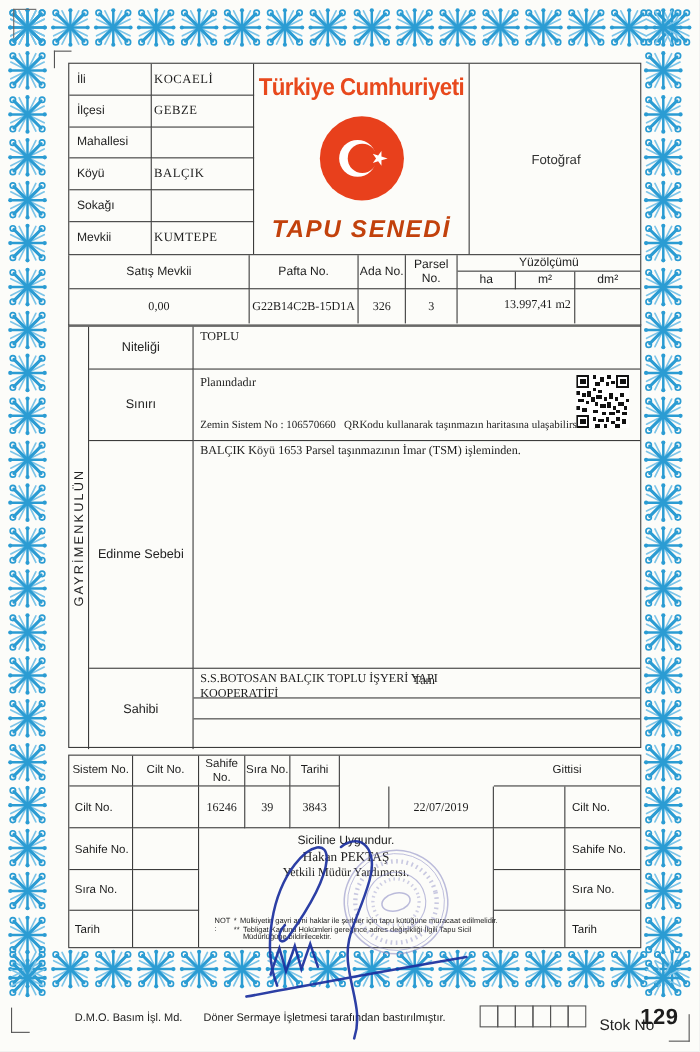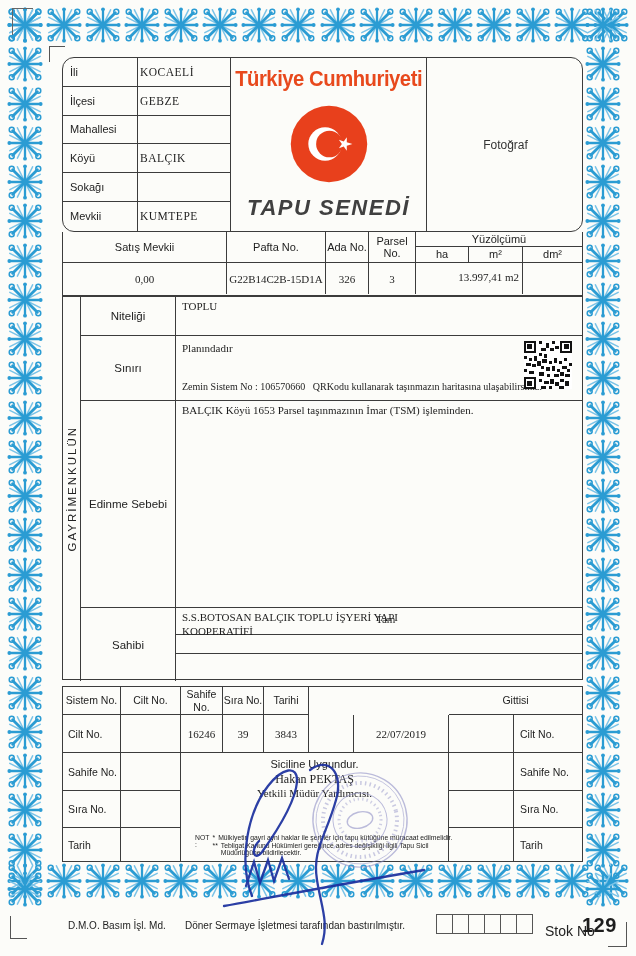--- a/index.html
+++ b/index.html
@@ -19,21 +19,21 @@
   .mark-bl{left:10px;top:916px;width:16px;height:22px;border-left:1.5px solid #555;border-bottom:1.5px solid #555;}
   .mark-br{left:608px;top:922px;width:18px;height:24px;border-right:1.5px solid #555;border-bottom:1.5px solid #555;}
   
   .content{position:absolute;left:62px;top:57px;width:521px;height:805px;z-index:3;}
   .bd{border:1.2px solid #3c3c3c;box-sizing:border-box;}
   .bd-r{border-right:1px solid #3c3c3c;}
   .bd-b{border-bottom:1px solid #3c3c3c;}
   .cell{box-sizing:border-box;display:flex;align-items:center;}
   
   .top-section{position:absolute;left:0;top:0;width:521px;height:175px;display:grid;
-               grid-template-columns:168px 196px 157px;border-radius:12px;}
+               grid-template-columns:168px 196px 157px;}
   .loc-table{display:grid;grid-template-columns:75px 93px;grid-auto-rows:28.8px;}
   .loc-label{padding-left:7px;font-size:11px;color:#222;}
   .loc-value{font-family:"Liberation Serif",serif;font-size:11.5px;letter-spacing:.5px;padding-left:2px;}
   .header-box{display:flex;flex-direction:column;align-items:center;justify-content:space-between;
               padding:8px 0 10px;box-sizing:border-box;}
   .country-title{font-size:22px;font-weight:bold;letter-spacing:-.5px;transform:scaleX(.92);white-space:nowrap;}
   .doc-title{font-size:22px;font-weight:bold;font-style:italic;letter-spacing:1.5px;white-space:nowrap;}
   .photo-box{display:flex;align-items:center;justify-content:center;font-size:12px;color:#333;}
   
   .fees{position:absolute;left:0;top:175px;width:521px;height:64px;display:grid;
@@ -1838,21 +1838,21 @@
         <div class="cell loc-value">KUMTEPE</div>
       </div>
       <div class="header-box bd-r">
         <div class="country-title" style="color:#e8491d">Türkiye Cumhuriyeti</div>
         <svg width="78" height="78" viewBox="0 0 100 100">
           <circle cx="50" cy="50" r="49" fill="#e8401c"></circle>
           <circle cx="45" cy="50" r="21.5" fill="#ffffff"></circle>
           <circle cx="50.5" cy="50" r="17" fill="#e8401c"></circle>
           <polygon fill="#ffffff" points="80,50 72.8,52.1 72.8,58.6 68.9,53.3 62.7,55.3 66.5,50 62.7,44.7 68.9,46.7 72.8,41.4 72.8,47.9"></polygon>
         </svg>
-        <div class="doc-title" style="color:#404040">TAPU SENEDİ</div>
+        <div class="doc-title" style="color:#c2410c">TAPU SENEDİ</div>
       </div>
       <div class="photo-box">
         <span>Fotoğraf</span>
       </div>
     </div>
 
     <div class="fees bd" style="border-top:none;">
       <div class="cell hc bd-r bd-b span2r">Satış Mevkii</div>
       <div class="cell hc bd-r bd-b span2r">Pafta No.</div>
       <div class="cell hc bd-r bd-b span2r">Ada No.</div>

